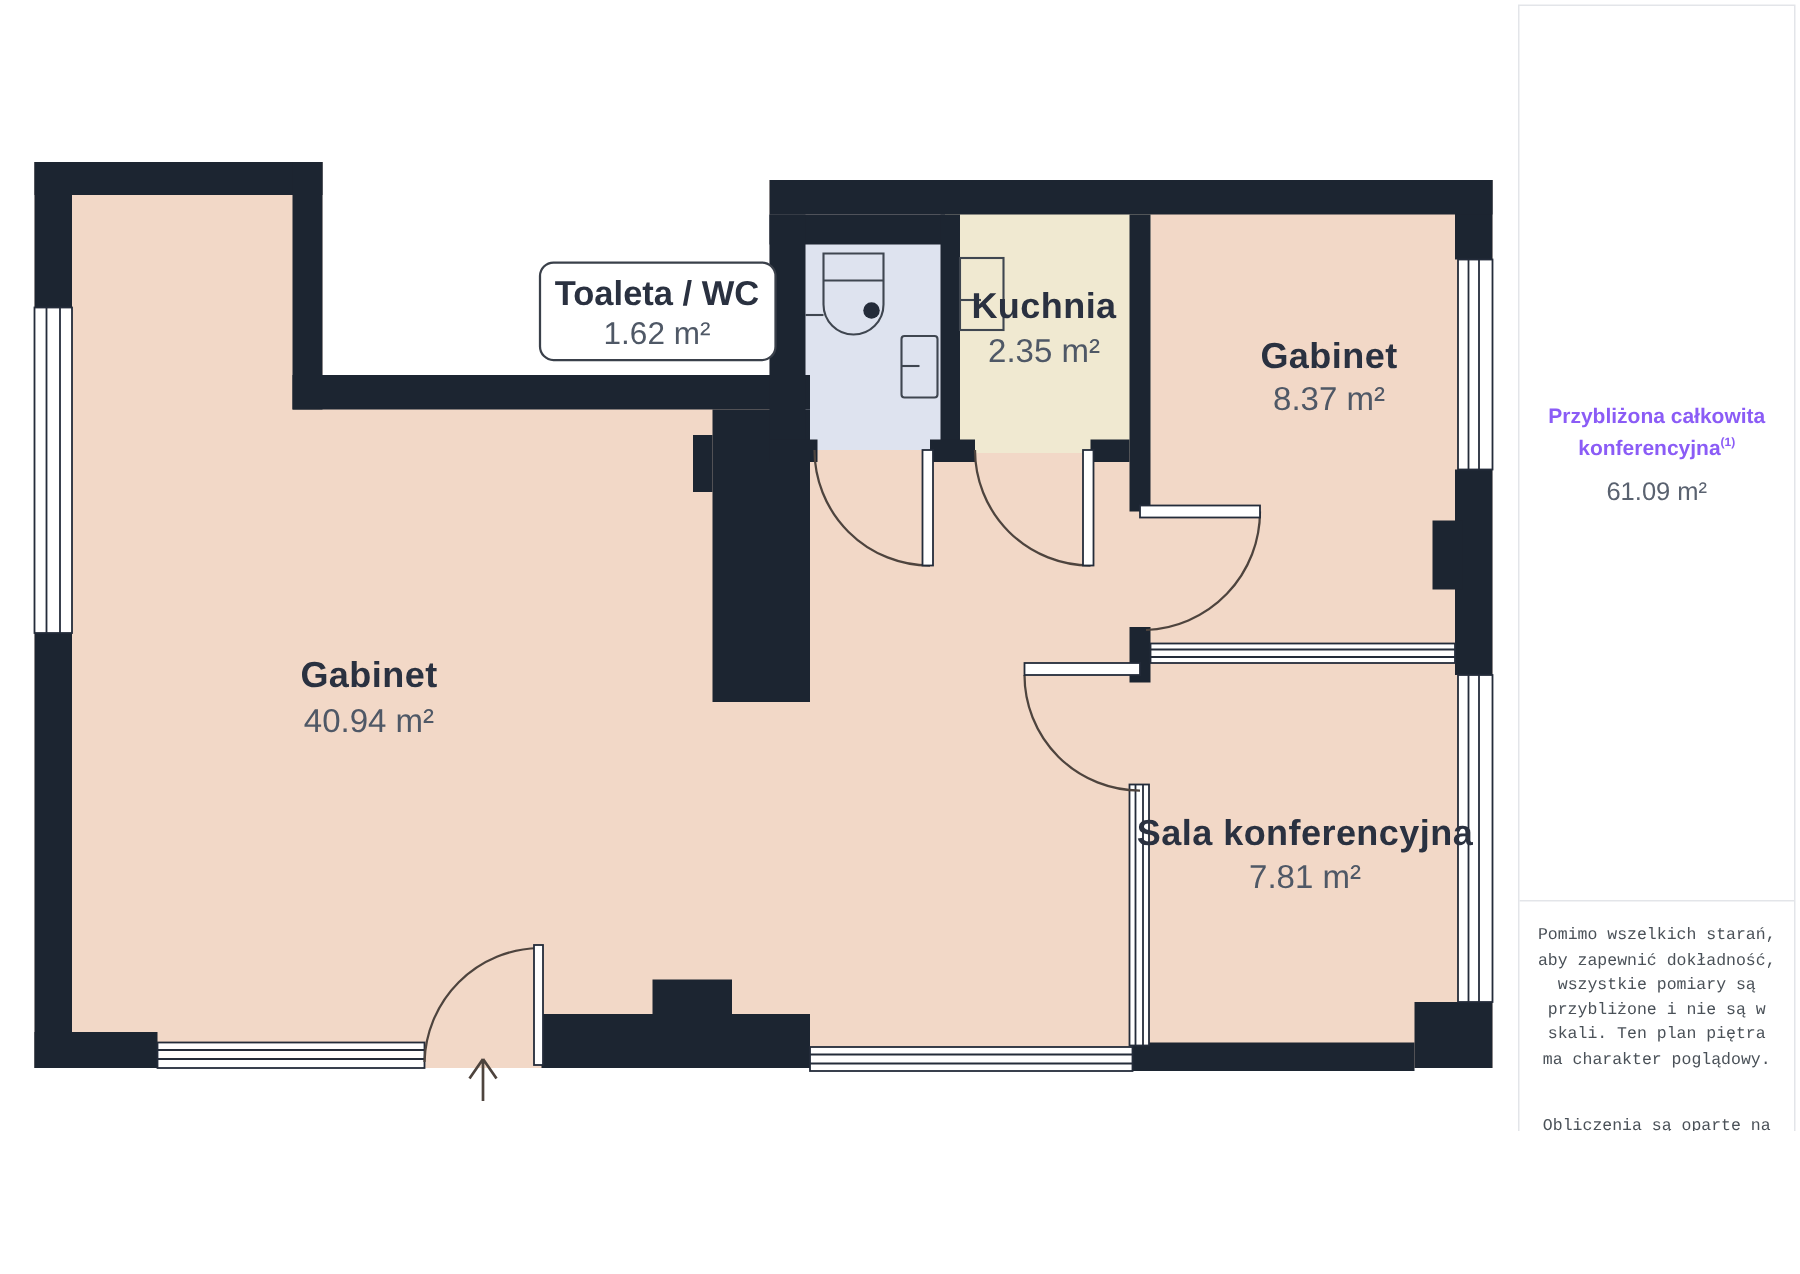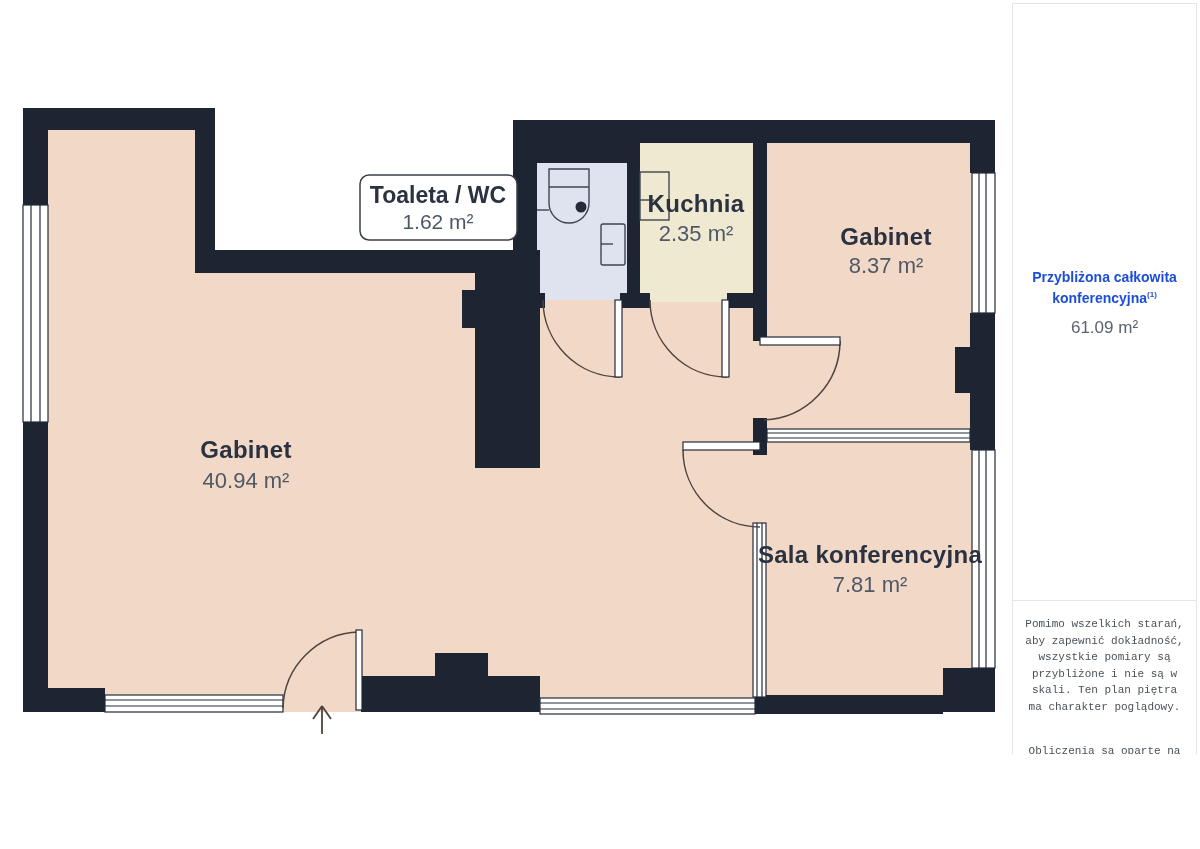--- a/index.html
+++ b/index.html
@@ -14,21 +14,21 @@
   .callout-title{font-weight:bold;font-size:23px;fill:#2a3140;}
   .callout-area{font-size:21px;fill:#4f5866;}
 
   
   #sidebar{
     position:absolute;left:1012px;top:3px;width:185px;height:843px;
     border:1px solid #e3e5e9;box-sizing:border-box;background:#ffffff;
     display:flex;flex-direction:column;color:#3d4450;
   }
   .sb-main{flex:1;display:flex;flex-direction:column;justify-content:center;align-items:center;text-align:center;padding:0 10px;}
-  .sb-total-title{font-size:14px;font-weight:bold;color:#1d4ed8;line-height:1.5;}
+  .sb-total-title{font-size:14px;font-weight:bold;color:#8b5cf6;line-height:1.5;}
   .sb-total-title sup{font-size:8px;}
   .sb-total-value{font-size:17px;color:#5a6270;margin-top:9px;}
   .sb-footnote{
     border-top:1px solid #e3e5e9;min-height:49px;display:flex;align-items:center;justify-content:center;
     font-size:11px;color:#4a5158;text-align:center;padding:0 8px;
   }
   .sb-legal{
     border-top:1px solid #e3e5e9;padding:15px 12px 14px 12px;text-align:center;
     font-size:11px;color:#4a5158;line-height:1.5;display:flex;flex-direction:column;align-items:center;font-family:Liberation Mono, monospace;
   }

